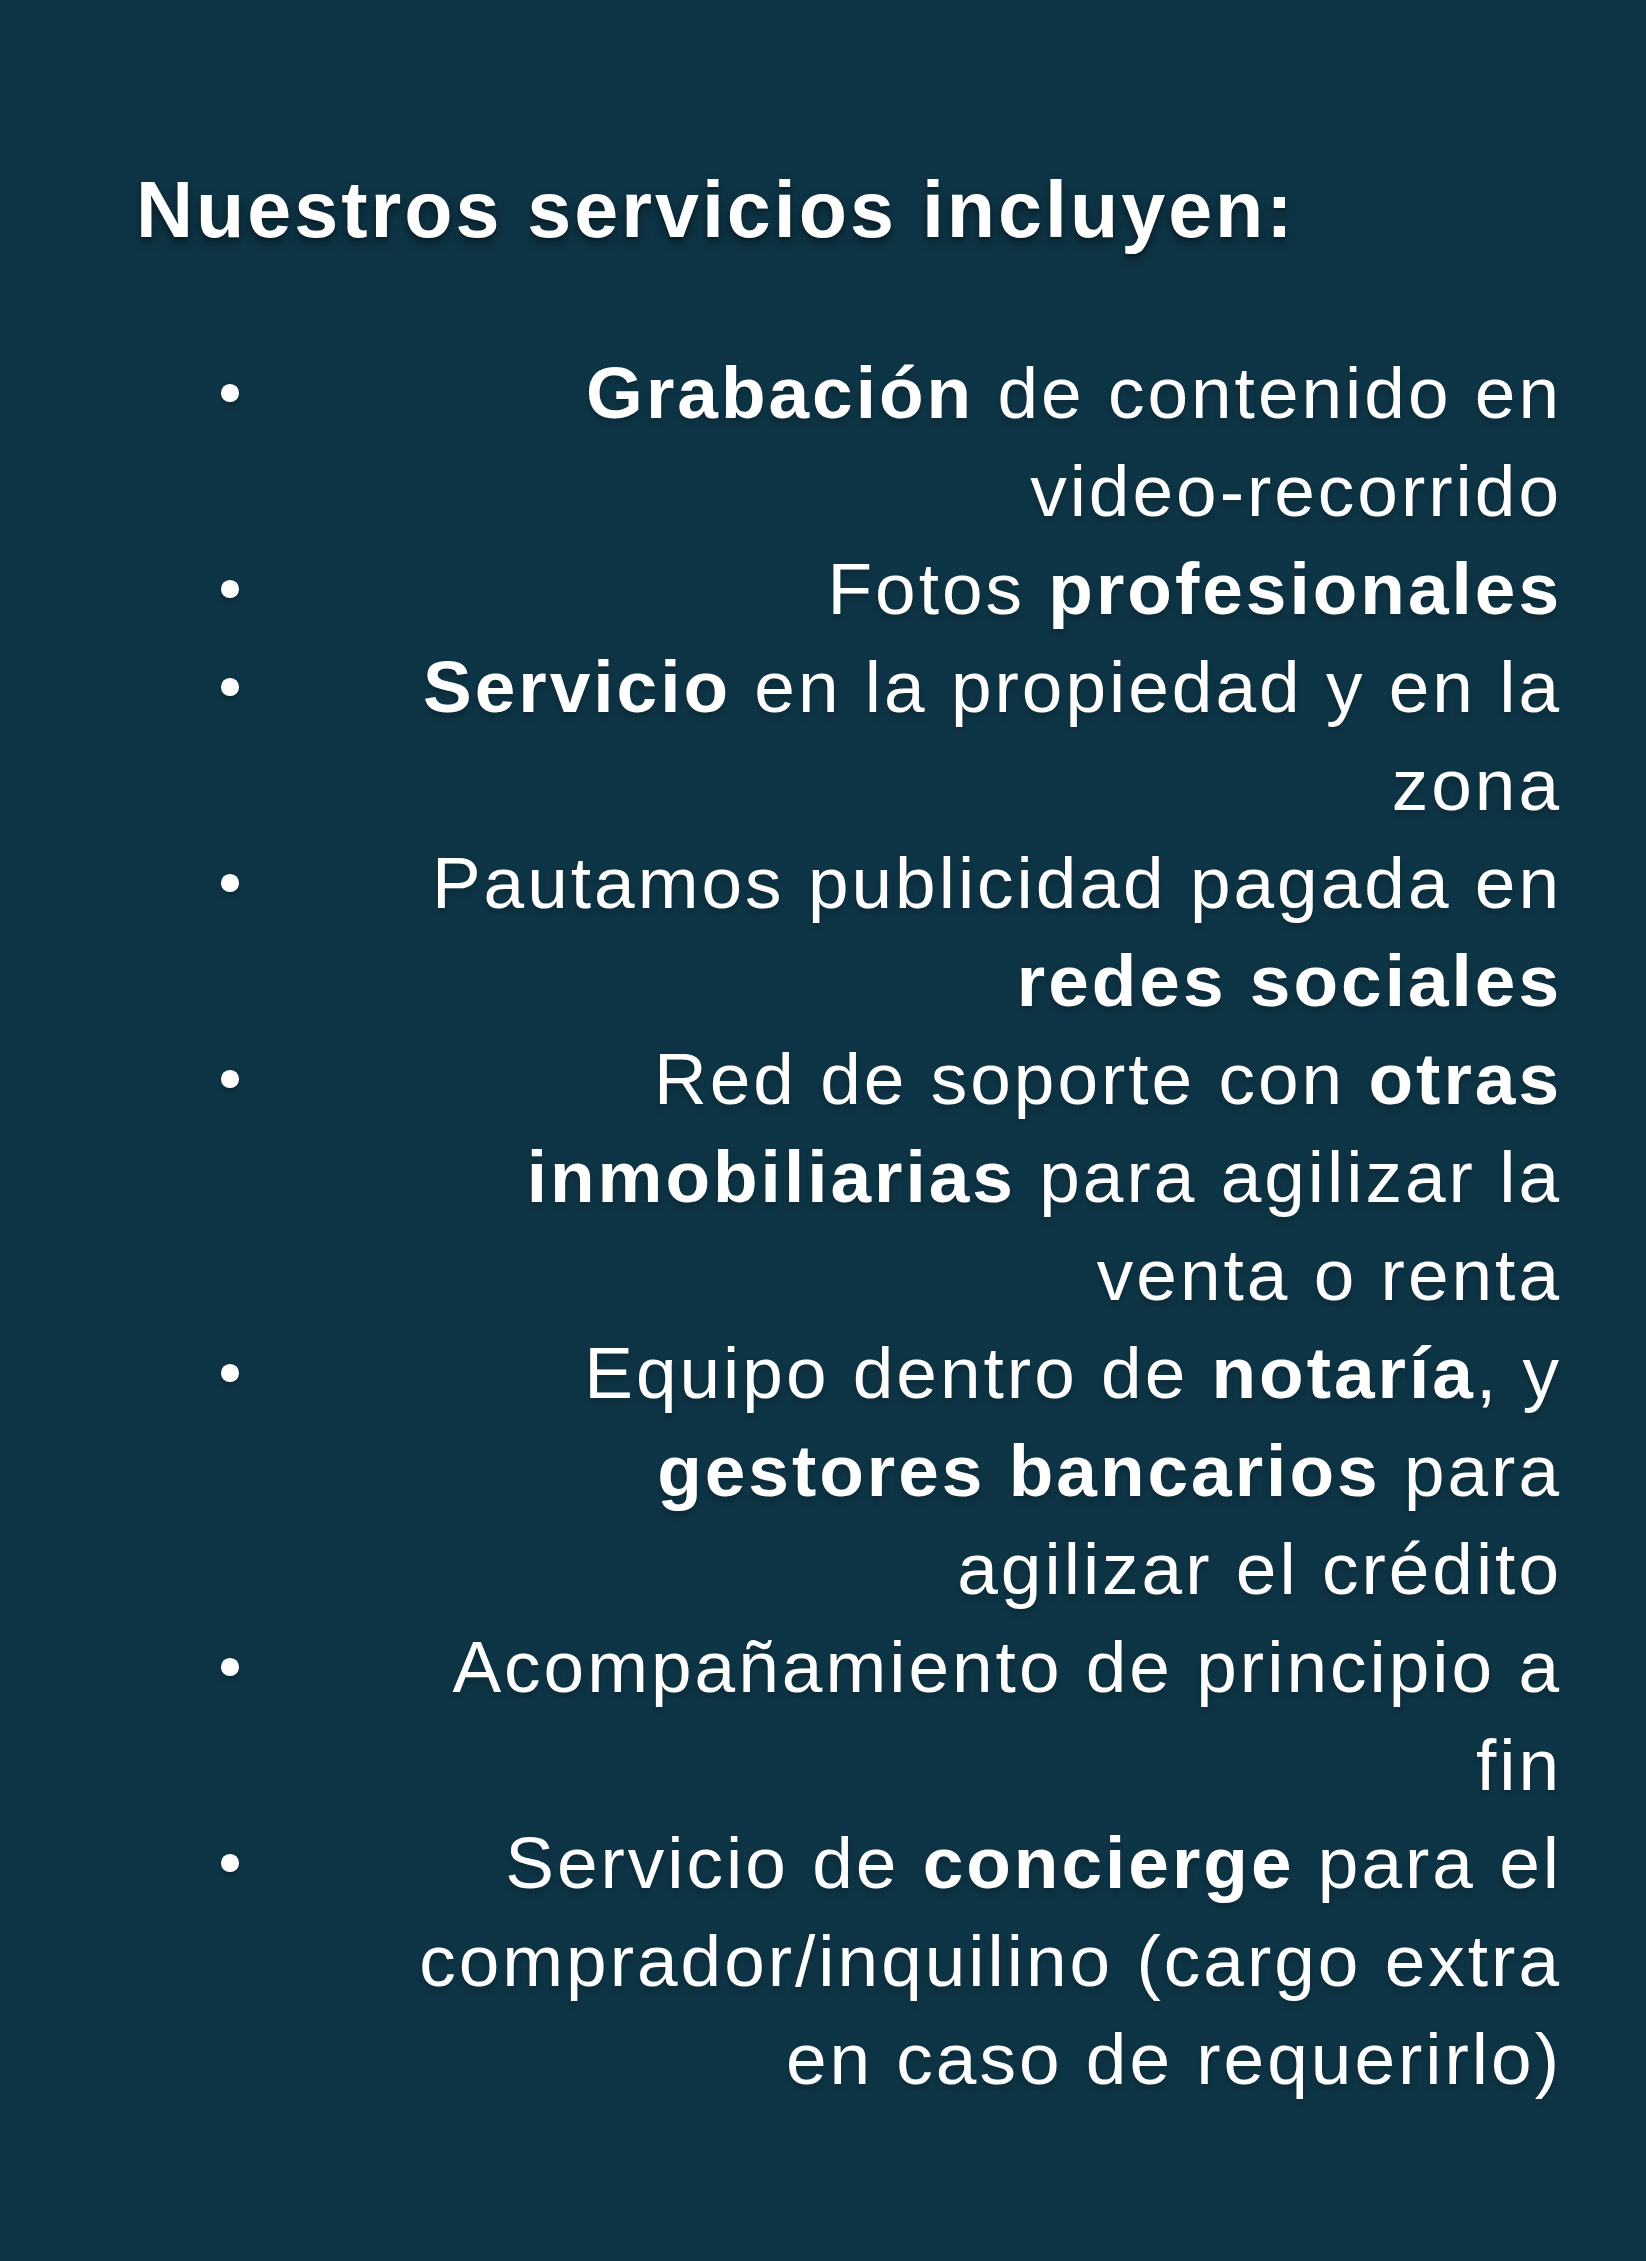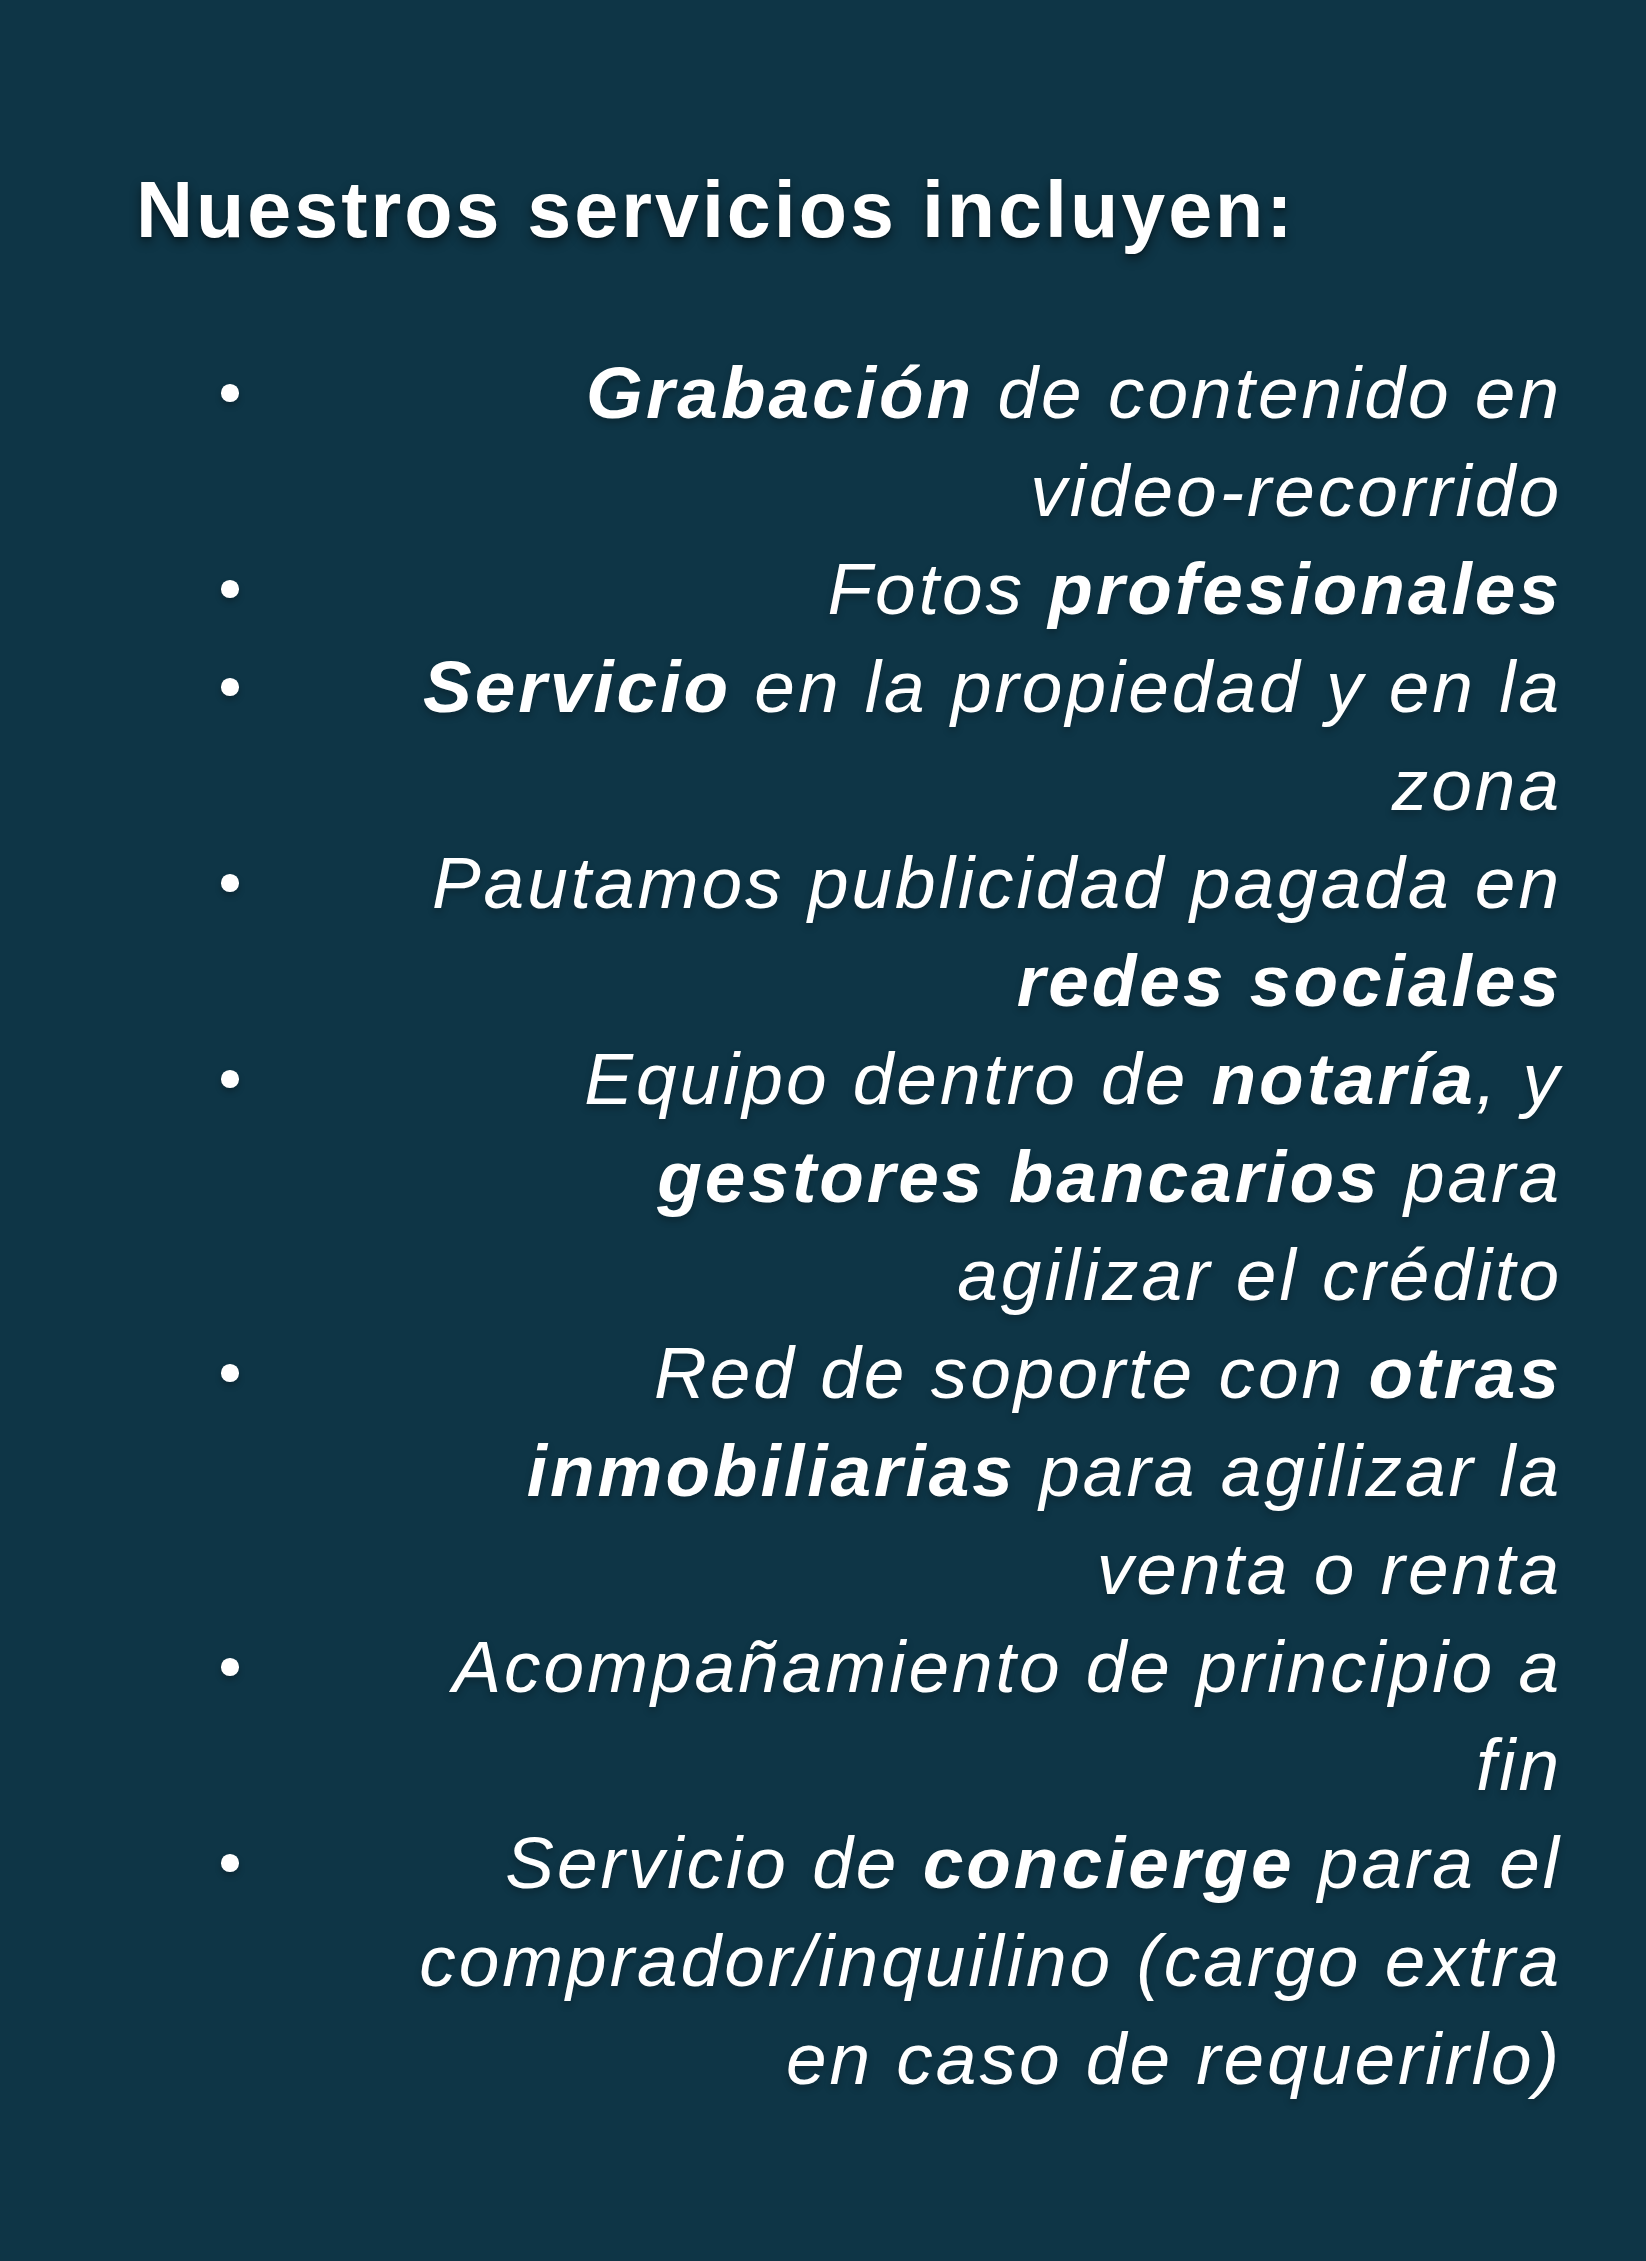--- a/index.html
+++ b/index.html
@@ -32,21 +32,20 @@
     position: absolute;
     left: 221px;
     top: 344px;
     width: 1341px;
     list-style: none;
     font-size: 73px;
     line-height: 98px;
     letter-spacing: 3px;
     font-weight: 400;
     text-shadow: 0 3.8px 7.6px rgba(0,0,0,0.25);
-    font-style: italic;
   }
 
   .services li {
     position: relative;
     padding-left: 55px;
   }
 
   .bullet {
     position: absolute;
     left: 0;
@@ -82,29 +81,29 @@
         <span class="line"><span class="seg bold">Servicio</span><span class="seg"> en la propiedad y en la</span></span>
         <span class="line"><span class="seg">zona</span></span>
       </li>
       <li>
         <span class="bullet"></span>
         <span class="line"><span class="seg">Pautamos publicidad pagada en</span></span>
         <span class="line"><span class="seg bold">redes sociales</span></span>
       </li>
       <li>
         <span class="bullet"></span>
+        <span class="line"><span class="seg">Red de soporte con </span><span class="seg bold">otras</span></span>
+        <span class="line"><span class="seg bold">inmobiliarias</span><span class="seg"> para agilizar la</span></span>
+        <span class="line"><span class="seg">venta o renta</span></span>
+      </li>
+      <li>
+        <span class="bullet"></span>
         <span class="line"><span class="seg">Equipo dentro de </span><span class="seg bold">notaría</span><span class="seg">, y</span></span>
         <span class="line"><span class="seg bold">gestores bancarios</span><span class="seg"> para</span></span>
         <span class="line"><span class="seg">agilizar el crédito</span></span>
-      </li>
-      <li>
-        <span class="bullet"></span>
-        <span class="line"><span class="seg">Red de soporte con </span><span class="seg bold">otras</span></span>
-        <span class="line"><span class="seg bold">inmobiliarias</span><span class="seg"> para agilizar la</span></span>
-        <span class="line"><span class="seg">venta o renta</span></span>
       </li>
       <li>
         <span class="bullet"></span>
         <span class="line"><span class="seg">Acompañamiento de principio a</span></span>
         <span class="line"><span class="seg">fin</span></span>
       </li>
       <li>
         <span class="bullet"></span>
         <span class="line"><span class="seg">Servicio de </span><span class="seg bold">concierge</span><span class="seg"> para el</span></span>
         <span class="line"><span class="seg">comprador/inquilino (cargo extra</span></span>

